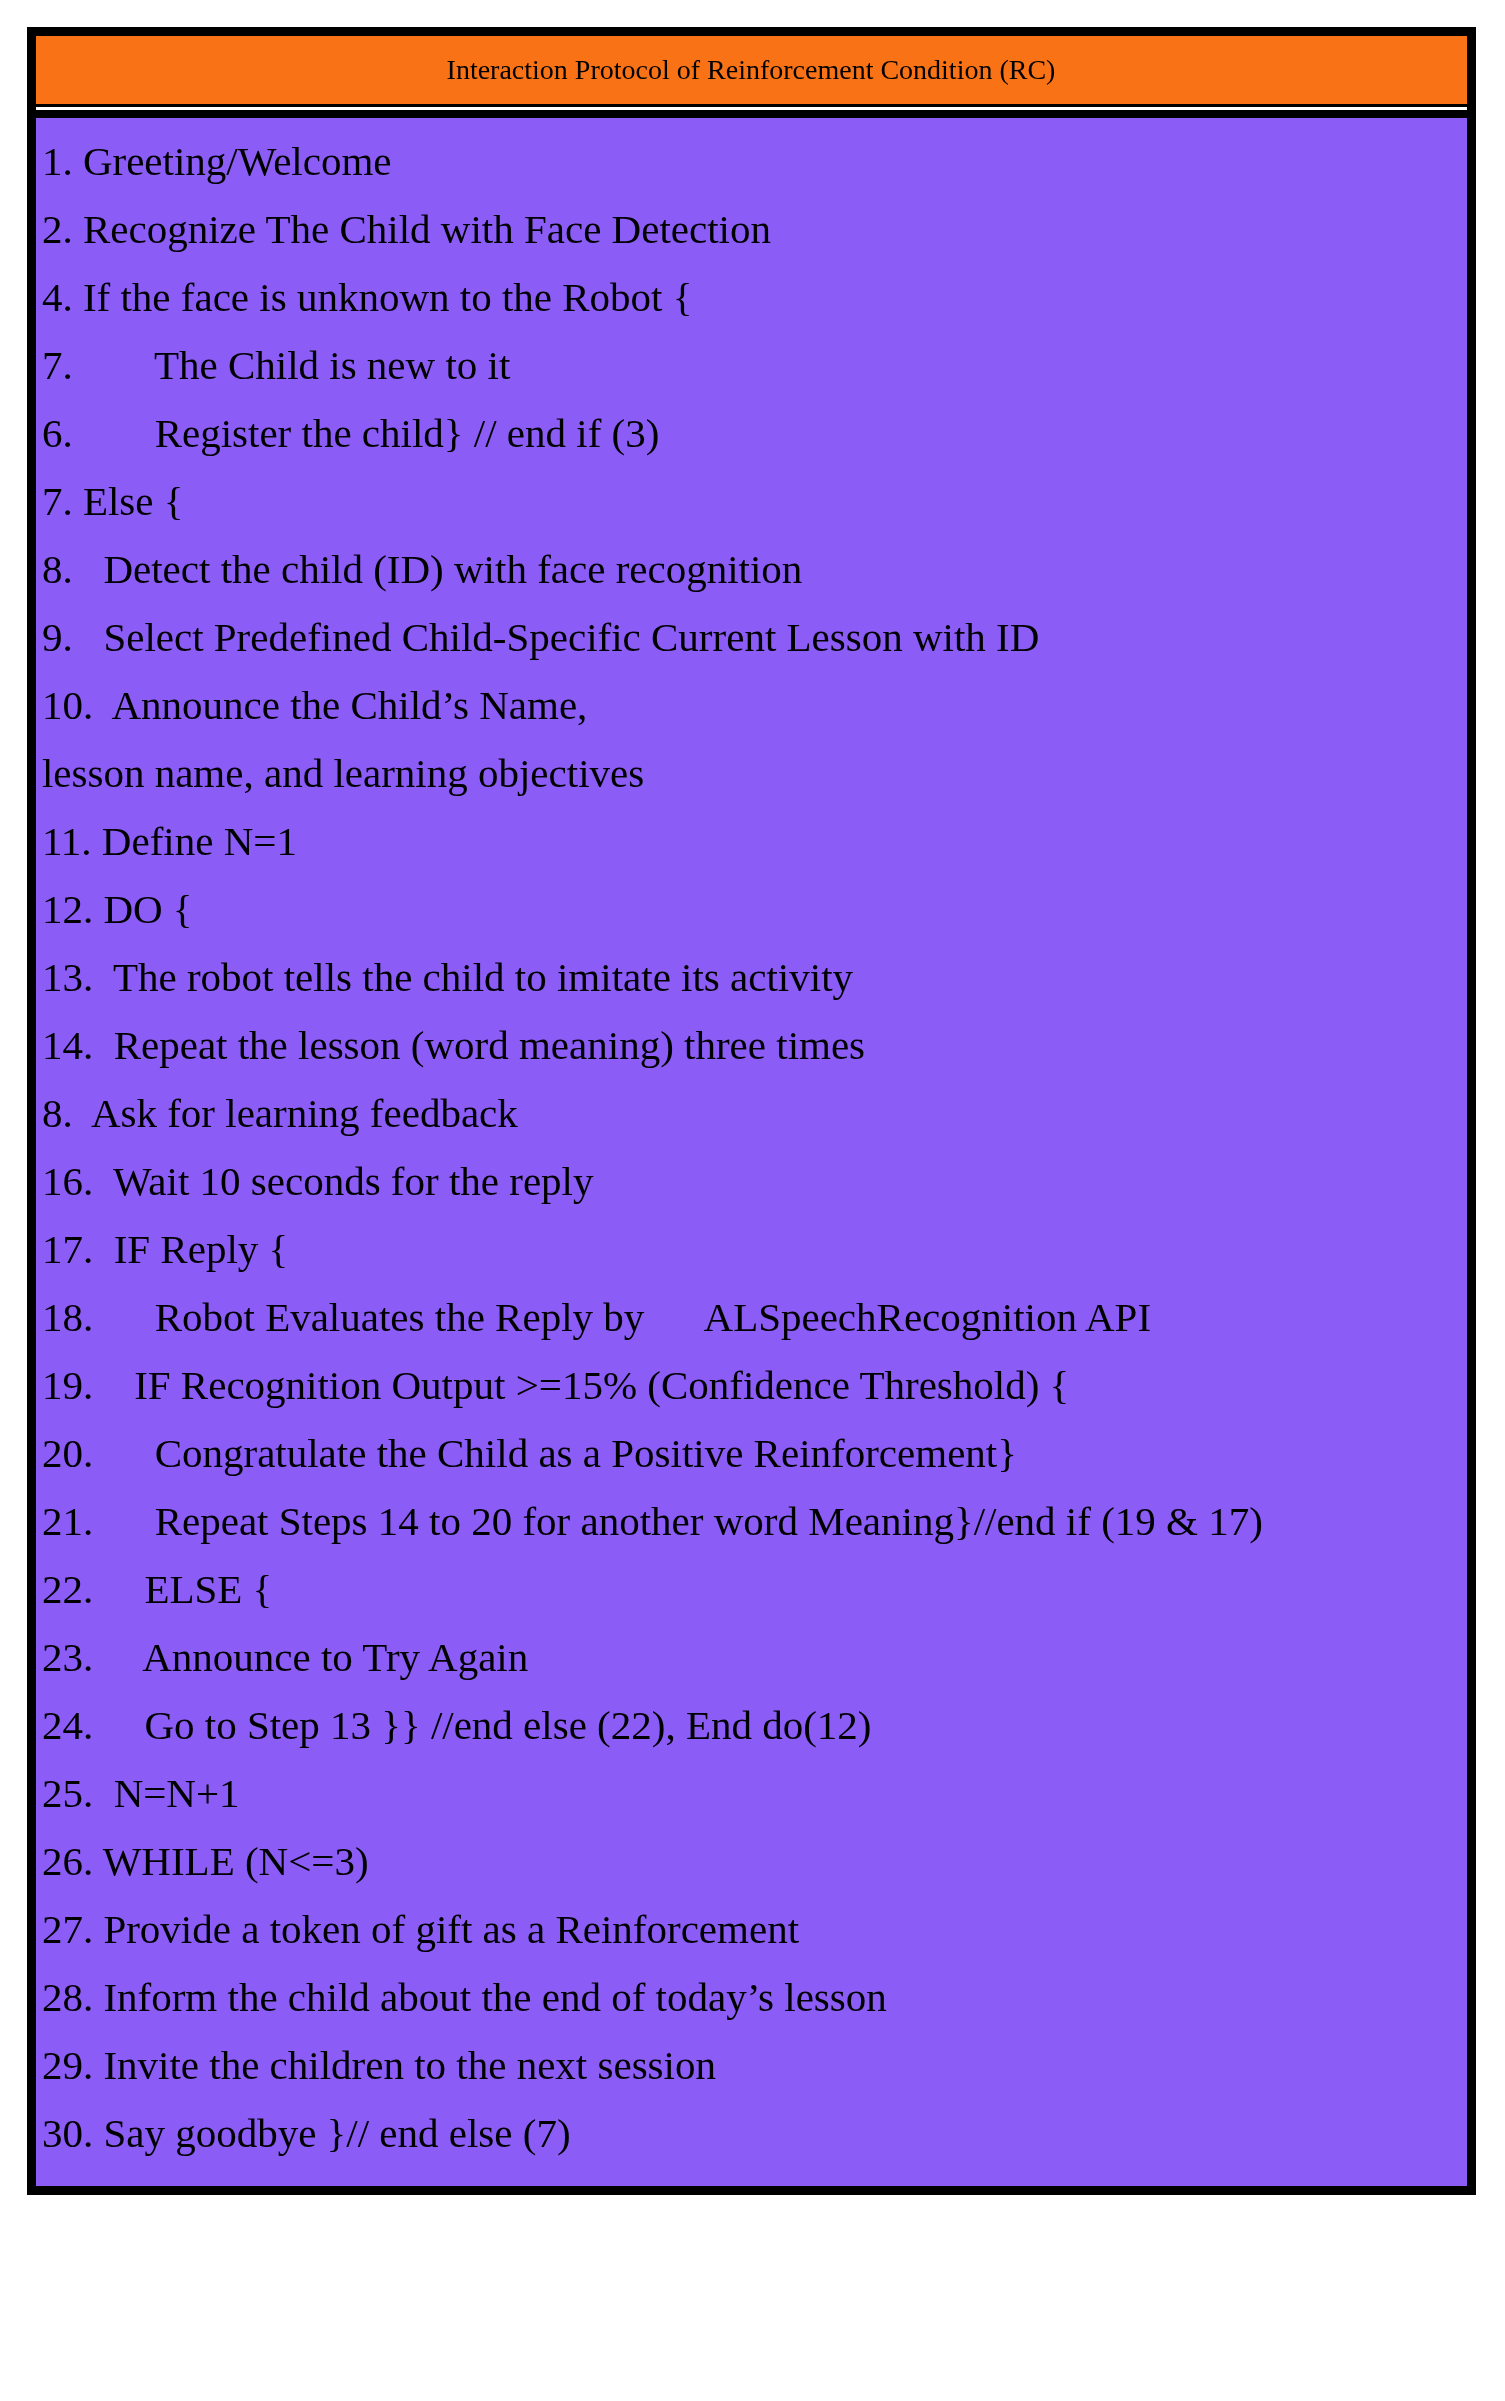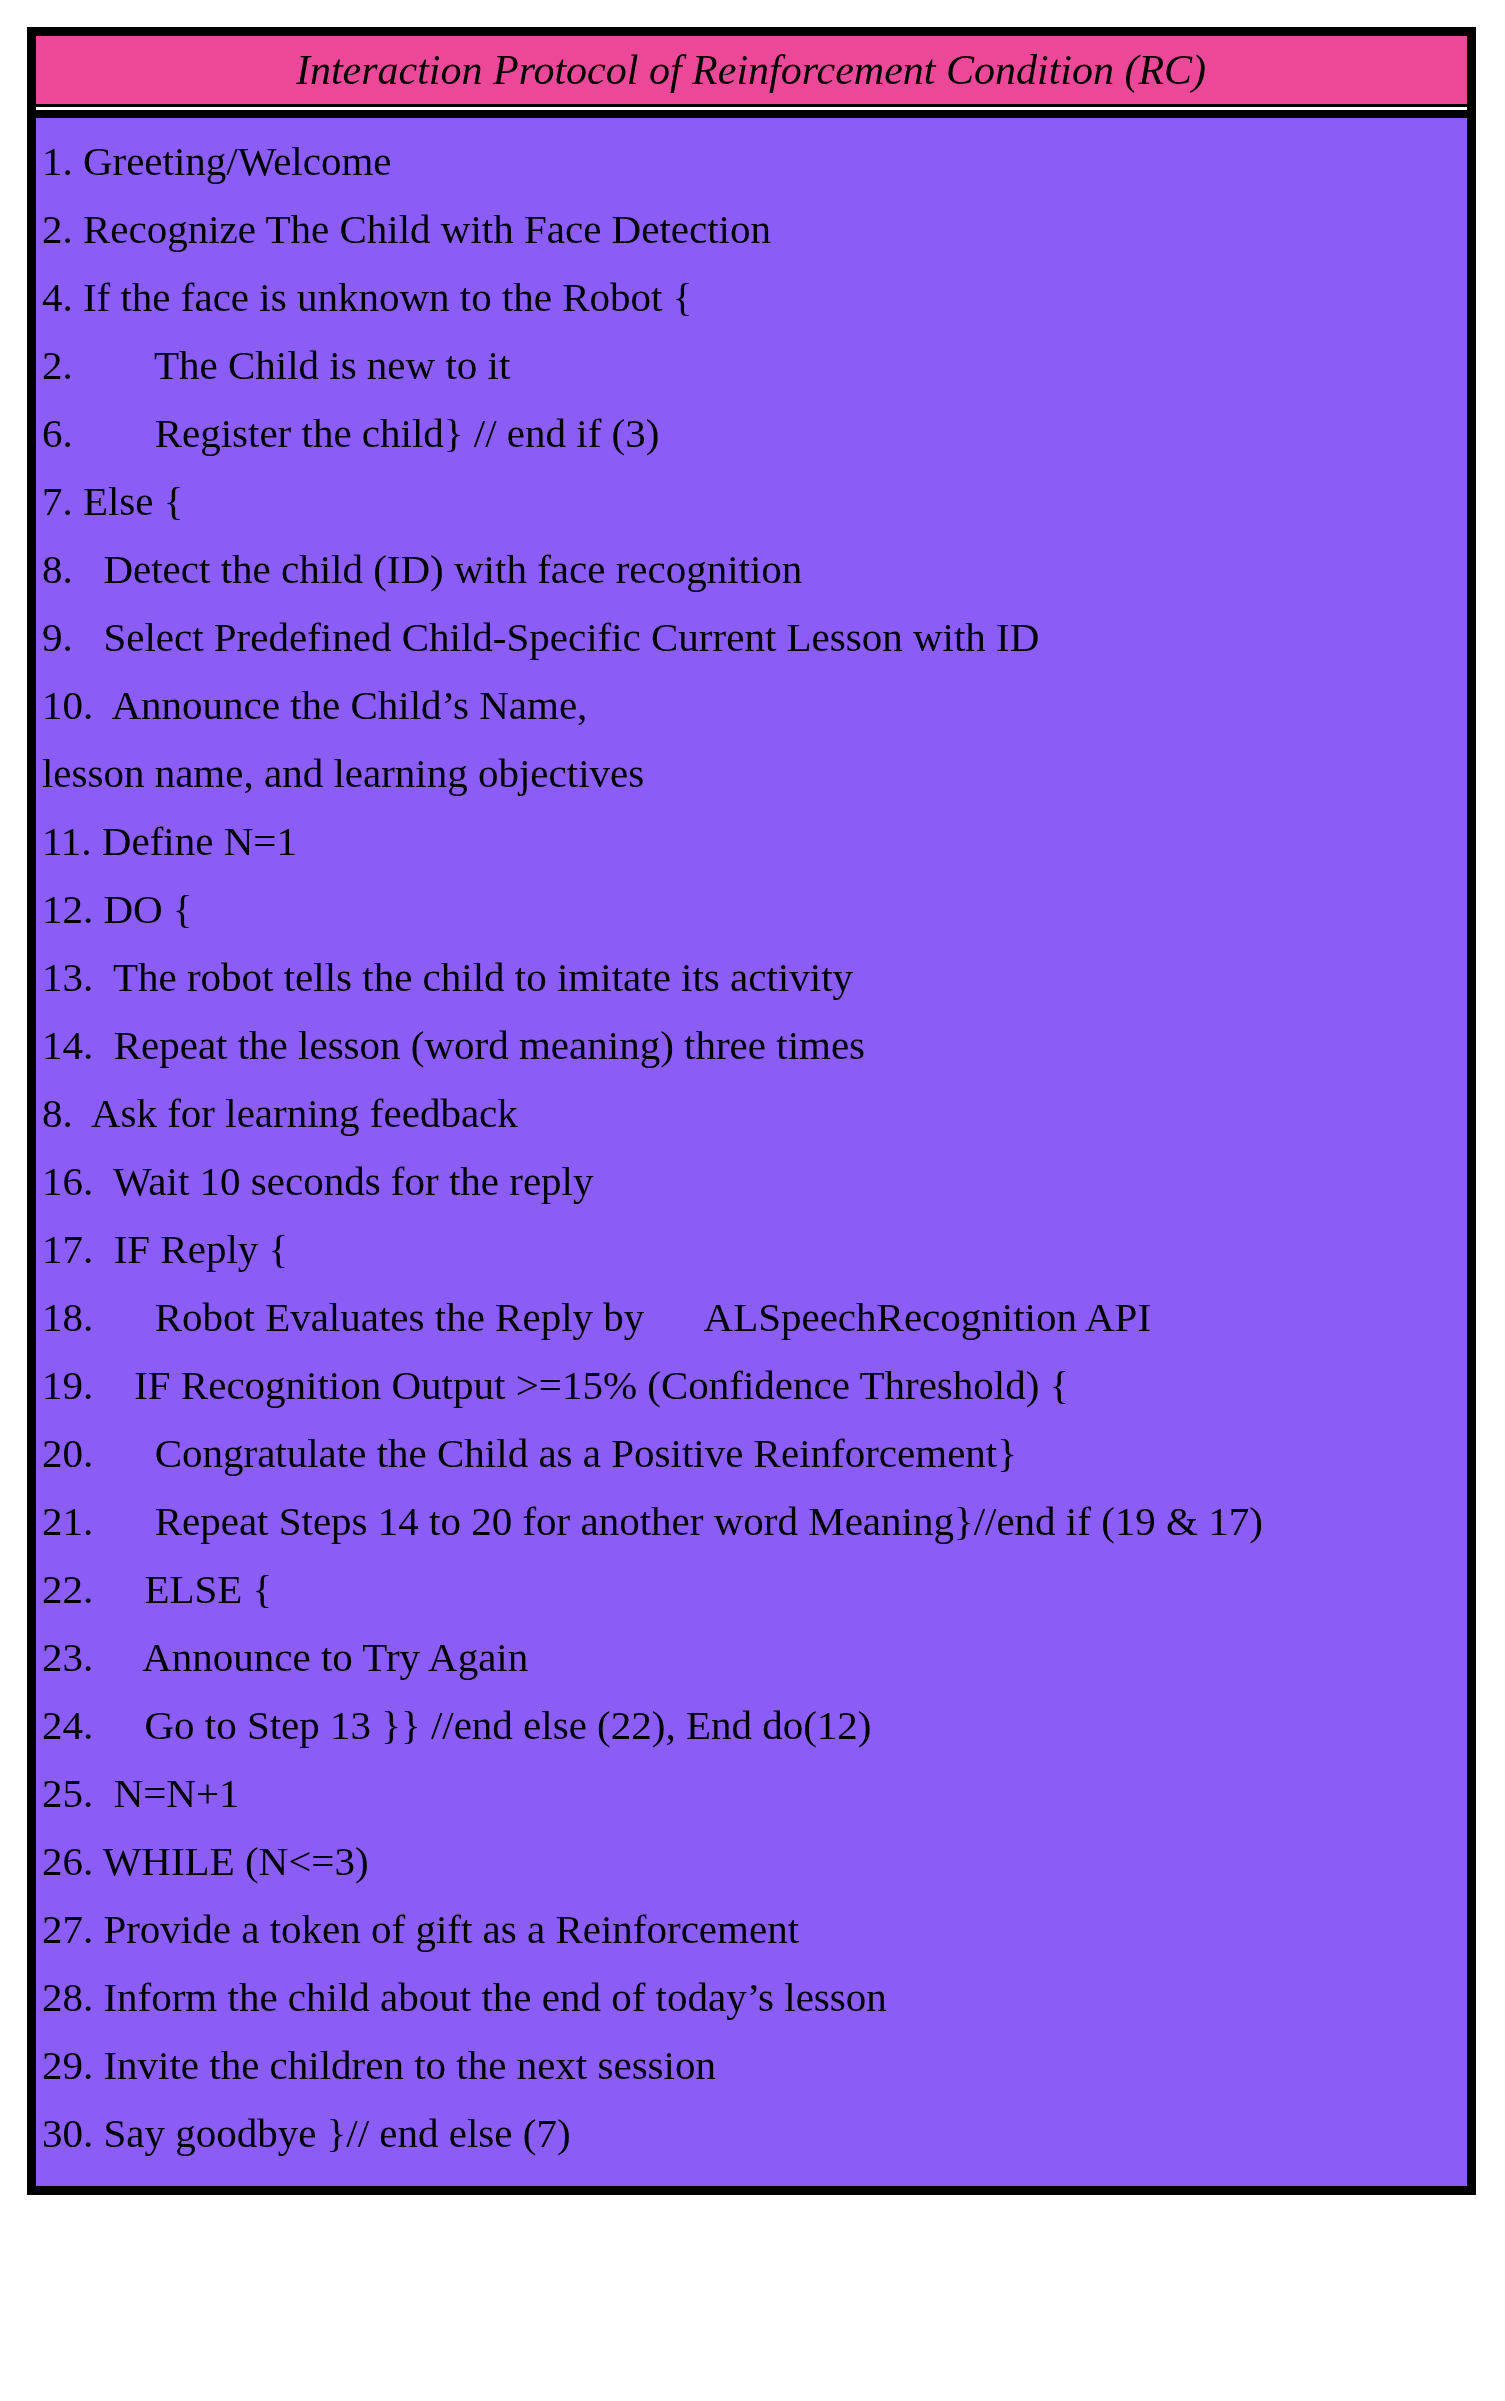--- a/index.html
+++ b/index.html
@@ -18,24 +18,23 @@
     top: 26.5px;
     width: 1431px;
     border: 9.6px solid #000000;
     background: #ffffff;
   }
   .title-row {
     height: 68px;
     display: flex;
     align-items: center;
     justify-content: center;
-    font-size: 42px;
+    font-size: 28px;
     border-bottom: 3.2px solid #000000;
-    background: #ec4899;
-    font-style: italic;
+    background: #f97316;
   }
   .separator-band {
     height: 8.5px;
     background: #000000;
     margin-top: 3.2px;
   }
   .table-body {
     padding: 8.5px 3.2px 19px 6.4px;
     background: #8b5cf6;
   }
@@ -49,21 +48,21 @@
 </head>
 <body>
 
 <div class="protocol-table">
   <div class="title-row">Interaction Protocol of Reinforcement Condition (RC)</div>
   <div class="separator-band"></div>
   <div class="table-body">
     <div class="line">1. Greeting/Welcome</div>
     <div class="line">2. Recognize The Child with Face Detection</div>
     <div class="line">4. If the face is unknown to the Robot {</div>
-    <div class="line">2.        The Child is new to it</div>
+    <div class="line">7.        The Child is new to it</div>
     <div class="line">6.        Register the child} // end if (3)</div>
     <div class="line">7. Else {</div>
     <div class="line">8.   Detect the child (ID) with face recognition</div>
     <div class="line">9.   Select Predefined Child-Specific Current Lesson with ID</div>
     <div class="line">10.  Announce the Child’s Name,</div>
     <div class="line">lesson name, and learning objectives</div>
     <div class="line">11. Define N=1</div>
     <div class="line">12. DO {</div>
     <div class="line">13.  The robot tells the child to imitate its activity</div>
     <div class="line">14.  Repeat the lesson (word meaning) three times</div>

